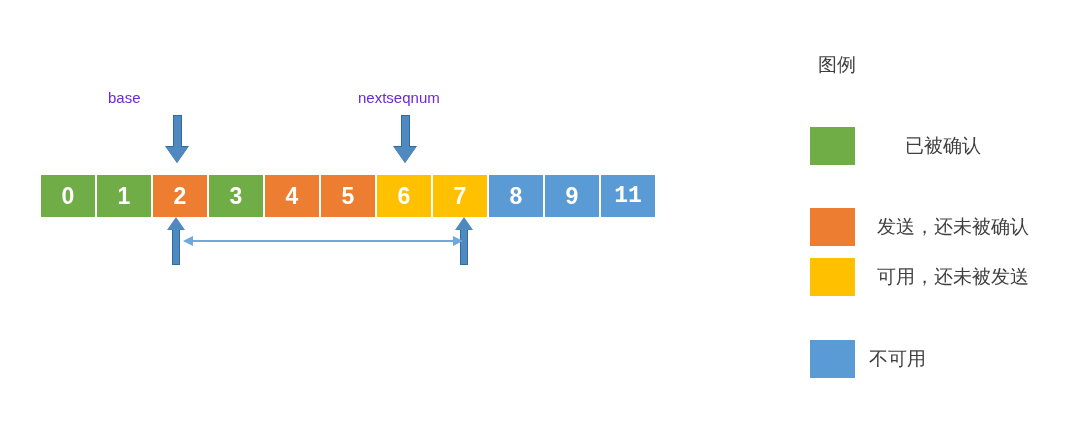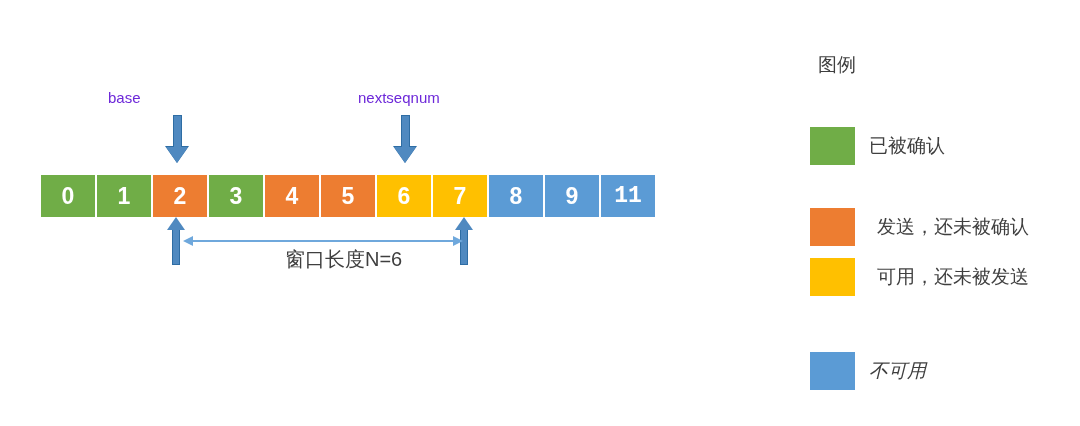--- a/index.html
+++ b/index.html
@@ -135,37 +135,36 @@
   </div>
 
   <div class="up-arrow" style="left:455px;top:217px;width:18px;height:48px;">
     <div class="shaft"></div>
     <div class="head"></div>
   </div>
 
   <div class="measure-line" style="left:192px;top:240px;width:262px;"></div>
   <div class="measure-head left" style="left:183px;top:236px;"></div>
   <div class="measure-head right" style="left:453px;top:236px;"></div>
-  <div class="measure-text" style="left:285px;top:246px;">窗口长度N=6</div>
 
   <div class="legend">
     <div class="legend-title">图例</div>
     <div id="legend-rows">
-        <div class="legend-row" style="top: 75px;">
+        <div class="legend-row" style="top: 75px; gap: 36px;">
           <div class="legend-swatch" style="background: rgb(112, 173, 71);"></div>
           <div class="legend-text" style="margin-left: 14px;">已被确认</div>
         </div>
         <div class="legend-row" style="top: 156px; text-align: right;">
           <div class="legend-swatch" style="background: rgb(237, 125, 49);"></div>
           <div class="legend-text" style="margin-left: 22px;">发送，还未被确认</div>
         </div>
         <div class="legend-row" style="top: 206px;">
           <div class="legend-swatch" style="background: rgb(255, 192, 0);"></div>
           <div class="legend-text" style="margin-left: 22px;">可用，还未被发送</div>
         </div>
-        <div class="legend-row" style="top: 300px; font-style: italic;">
+        <div class="legend-row" style="top: 288px;">
           <div class="legend-swatch" style="background: rgb(91, 155, 213);"></div>
           <div class="legend-text" style="margin-left: 14px;">不可用</div>
         </div>
       </div>
   </div>
 
 </div>
 
 </body></html>

